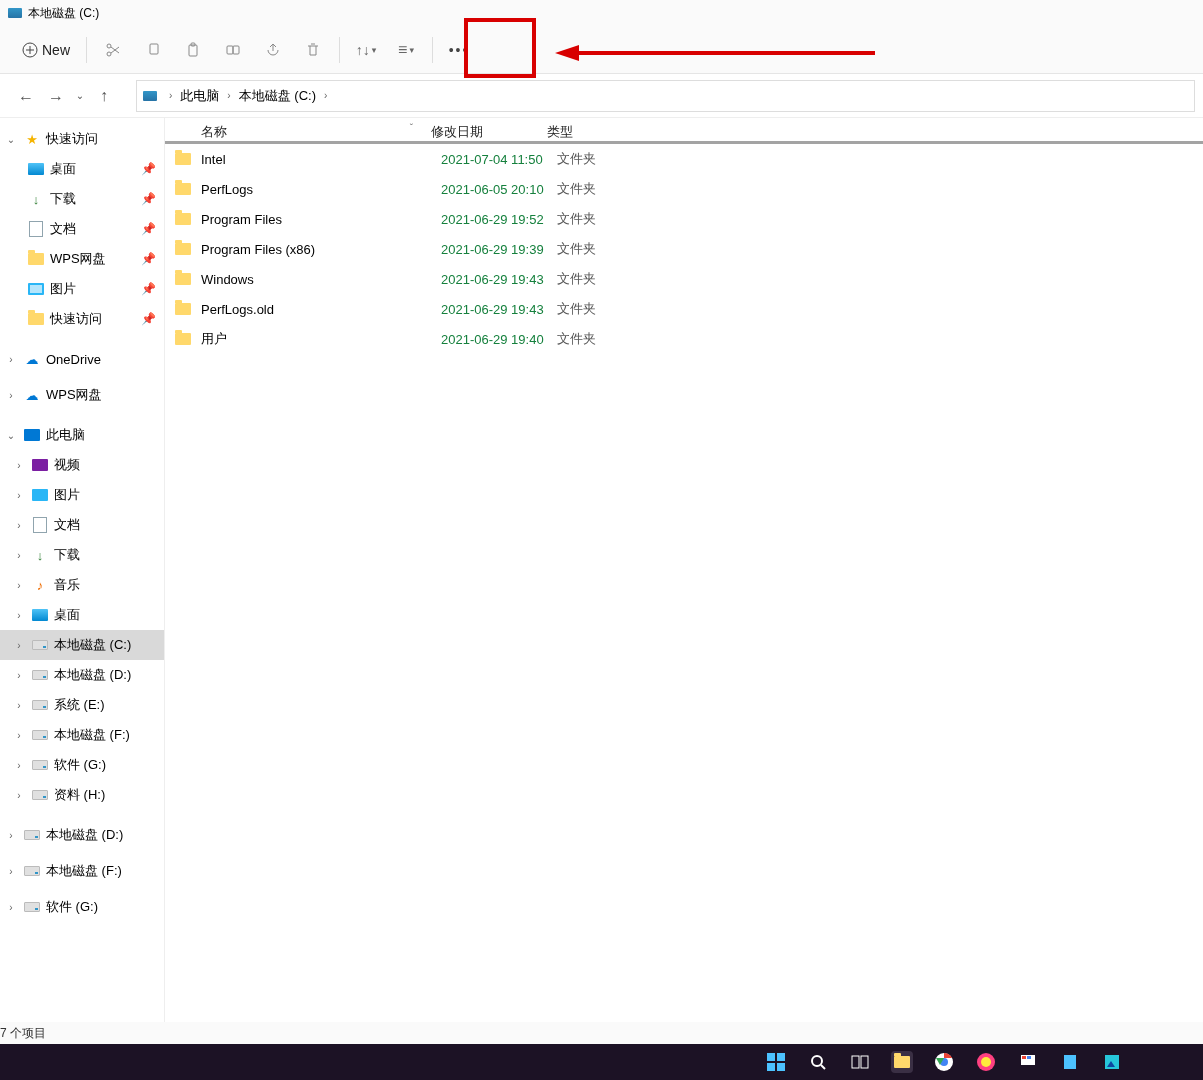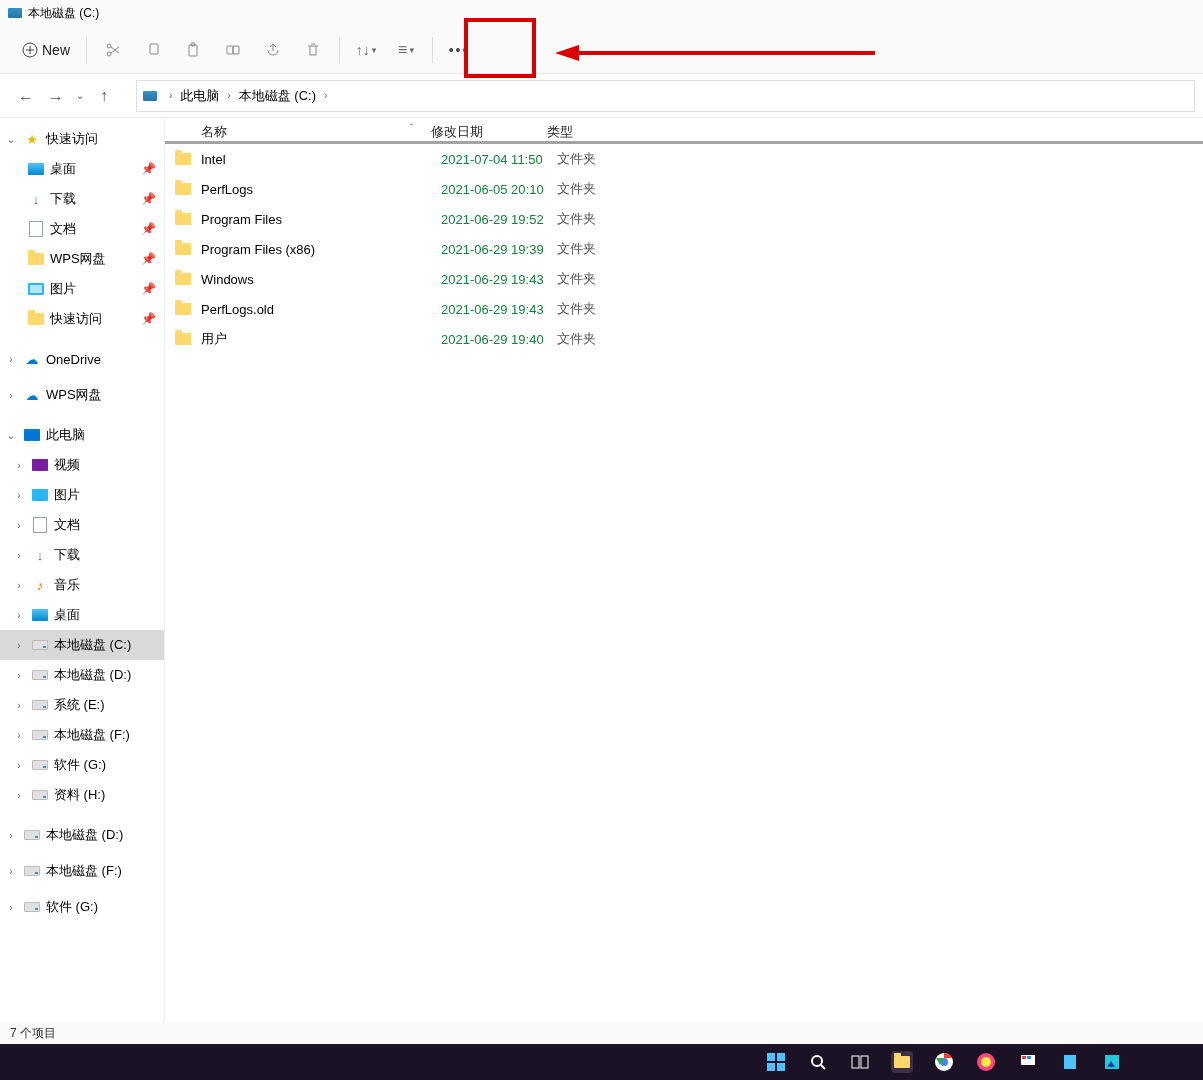--- a/index.html
+++ b/index.html
@@ -52,21 +52,21 @@
   .rows { flex:1; }
   .row { display:flex; height:30px; align-items:center; padding-left:10px; }
   .row .fico { width:16px; height:12px; background:#ffd86b; border-radius:1px; position:relative; margin-right:10px;}
   .row .fico::before{content:"";position:absolute;top:-3px;left:0;width:7px;height:3px;background:#ffd86b;border-radius:1px 1px 0 0;}
   .cell-name { width:240px; }
   .cell-date { width:116px; color:#15803d;}
   .cell-type { width:112px; color:#555;}
   .cell-size { flex:1; color:#555;}
 
   
-  .statusbar { height:22px; display:flex; align-items:center; padding-left:10px; font-size:12px; color:#333; background:#fafafa;}
+  .statusbar { height:22px; display:flex; align-items:center; font-size:12px; color:#333; background:#fafafa;}
 
   
   .taskbar { height:36px; background:#1c1225; display:flex; align-items:center; justify-content:flex-end; padding-right:80px; gap:20px;}
   .tb-ico{ width:22px; height:22px; border-radius:3px; display:flex; align-items:center; justify-content:center;}
 
   svg { display:block; }
 </style>
 </head>
 <body>
 

